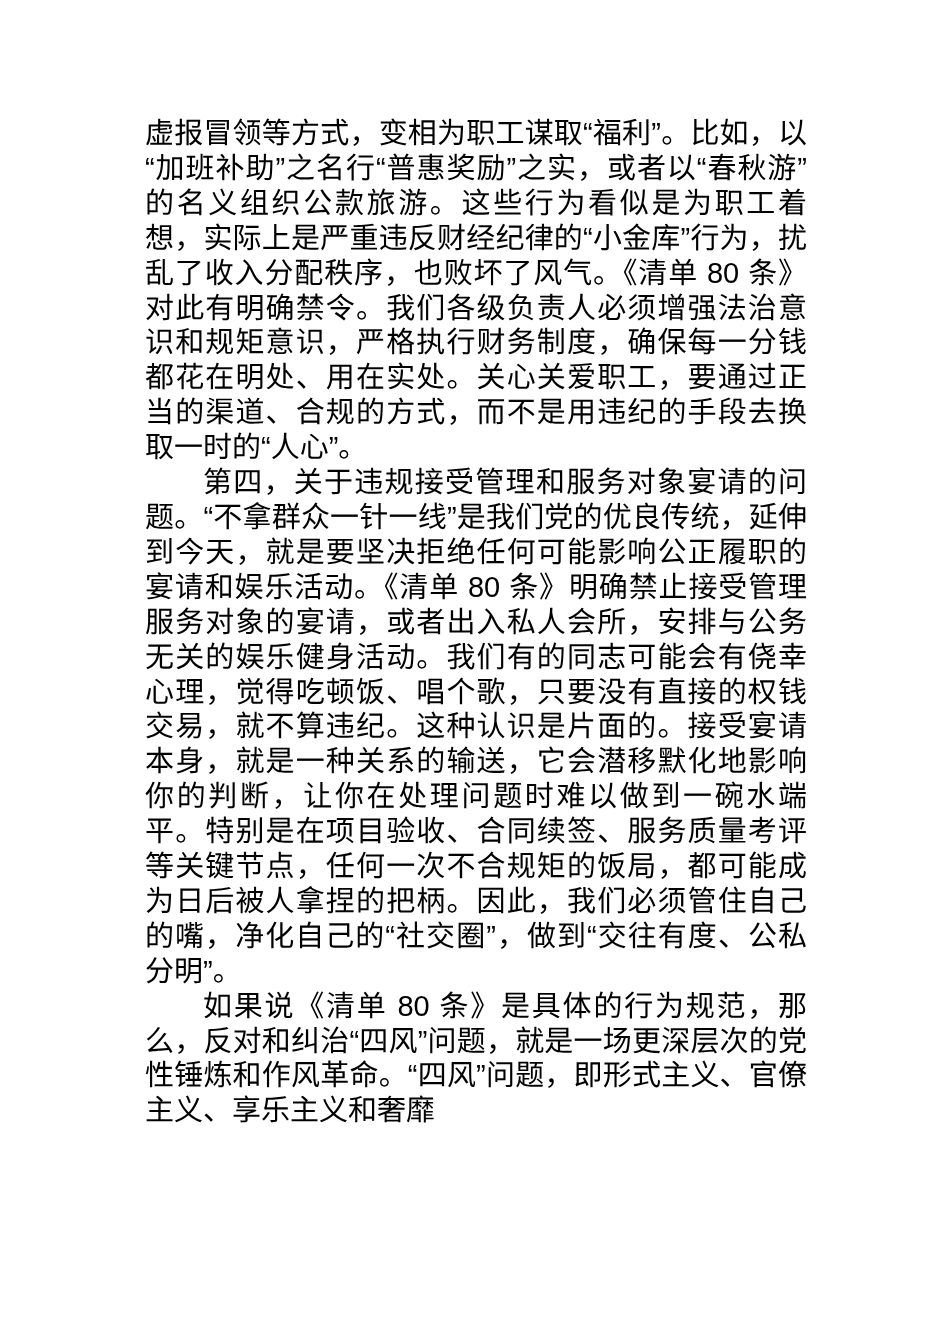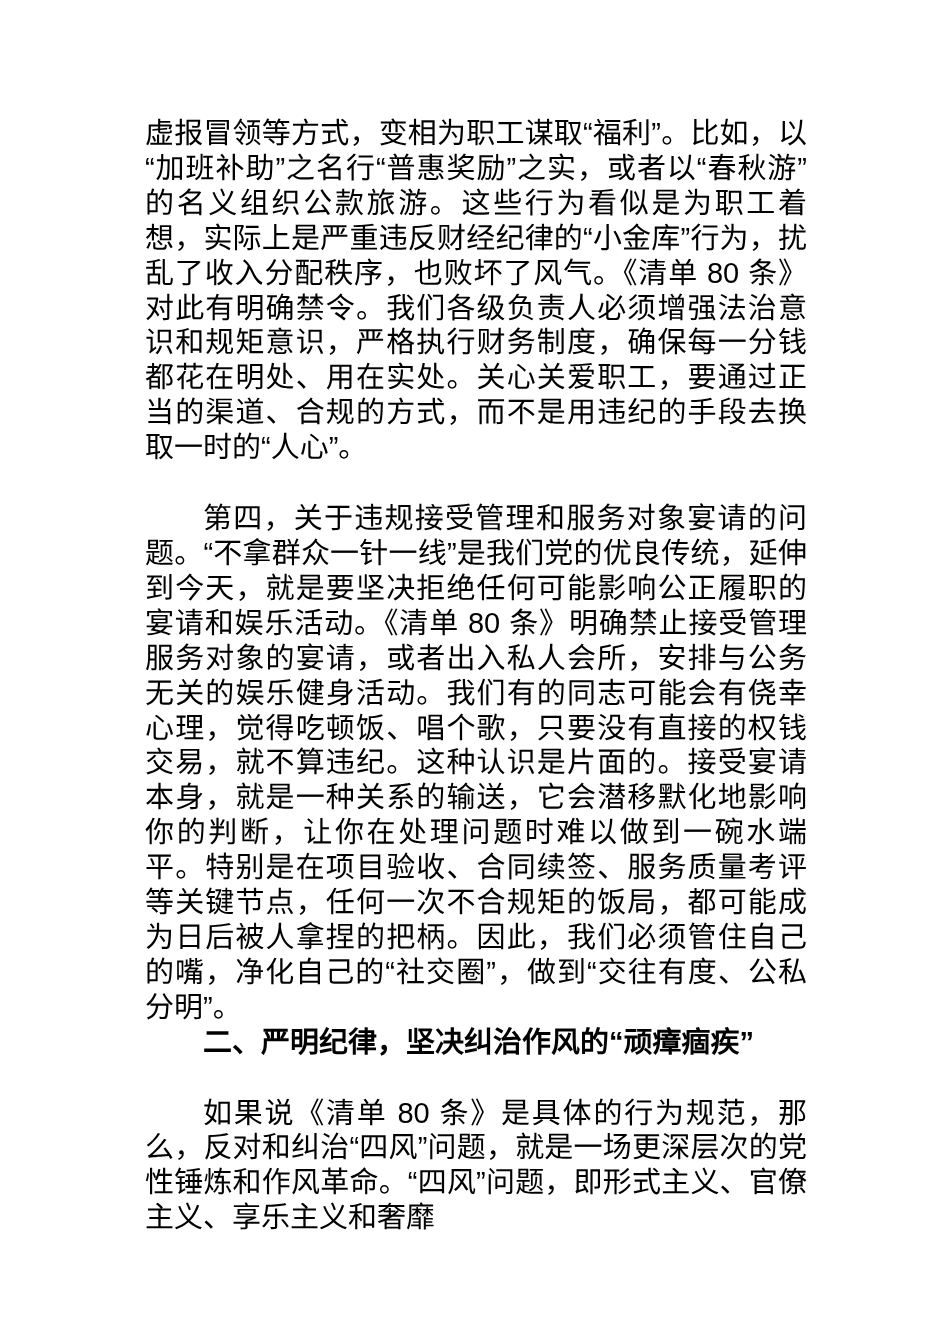--- a/index.html
+++ b/index.html
@@ -31,30 +31,28 @@
     text-justify: inter-ideograph;
     word-break: break-all;
     overflow-wrap: anywhere;
     font-family: "Liberation Sans", sans-serif;
   }
   .para.continuation {
     text-indent: 0;
   }
   .para.body {
     text-indent: 2em;
-    margin-top: 36px;
   }
   .para.heading {
     text-indent: 2em;
     font-weight: bold;
   }
 </style>
 </head>
 <body>
 
 <div class="page">
   <div class="doc-body">
       <p class="para continuation">虚报冒领等方式，变相为职工谋取“福利”。比如，以“加班补助”之名行“普惠奖励”之实，或者以“春秋游”的名义组织公款旅游。这些行为看似是为职工着想，实际上是严重违反财经纪律的“小金库”行为，扰乱了收入分配秩序，也败坏了风气。《清单 80 条》对此有明确禁令。我们各级负责人必须增强法治意识和规矩意识，严格执行财务制度，确保每一分钱都花在明处、用在实处。关心关爱职工，要通过正当的渠道、合规的方式，而不是用违纪的手段去换取一时的“人心”。</p>
       <p class="para body">第四，关于违规接受管理和服务对象宴请的问题。“不拿群众一针一线”是我们党的优良传统，延伸到今天，就是要坚决拒绝任何可能影响公正履职的宴请和娱乐活动。《清单 80 条》明确禁止接受管理服务对象的宴请，或者出入私人会所，安排与公务无关的娱乐健身活动。我们有的同志可能会有侥幸心理，觉得吃顿饭、唱个歌，只要没有直接的权钱交易，就不算违纪。这种认识是片面的。接受宴请本身，就是一种关系的输送，它会潜移默化地影响你的判断，让你在处理问题时难以做到一碗水端平。特别是在项目验收、合同续签、服务质量考评等关键节点，任何一次不合规矩的饭局，都可能成为日后被人拿捏的把柄。因此，我们必须管住自己的嘴，净化自己的“社交圈”，做到“交往有度、公私分明”。</p>
-      <p class="para heading">二、严明纪律，坚决纠治作风的“顽瘴痼疾”</p>
       <p class="para body">如果说《清单 80 条》是具体的行为规范，那么，反对和纠治“四风”问题，就是一场更深层次的党性锤炼和作风革命。“四风”问题，即形式主义、官僚主义、享乐主义和奢靡</p>
     </div>
 </div>
 
 </body></html>

